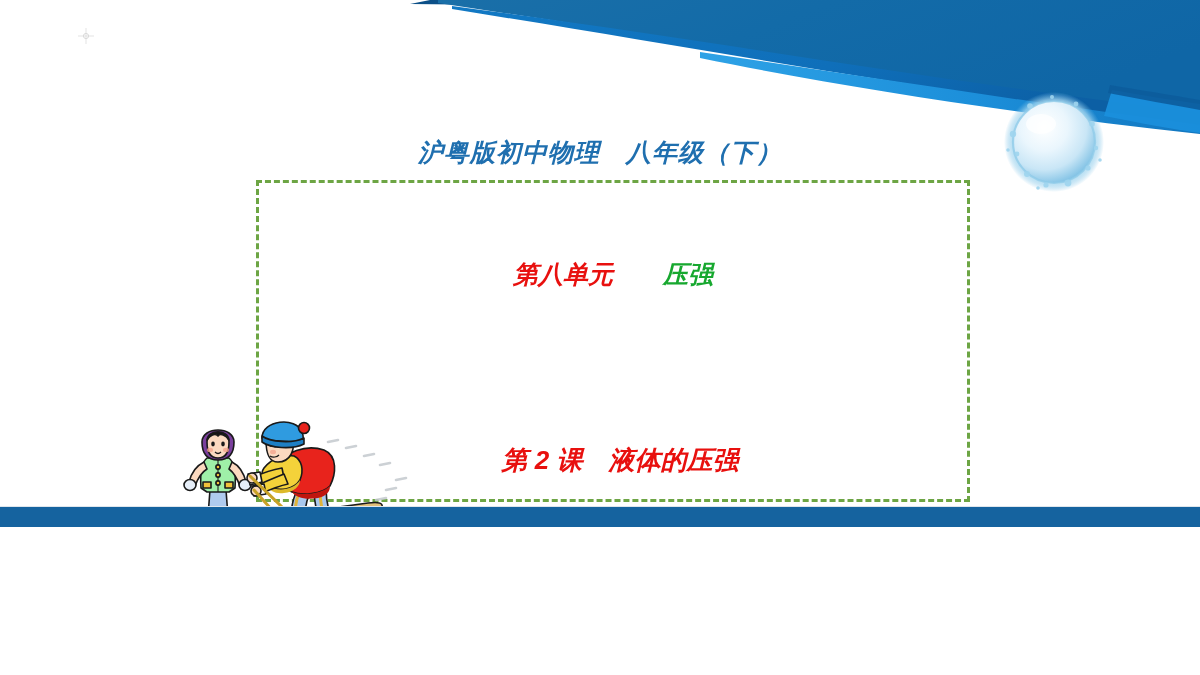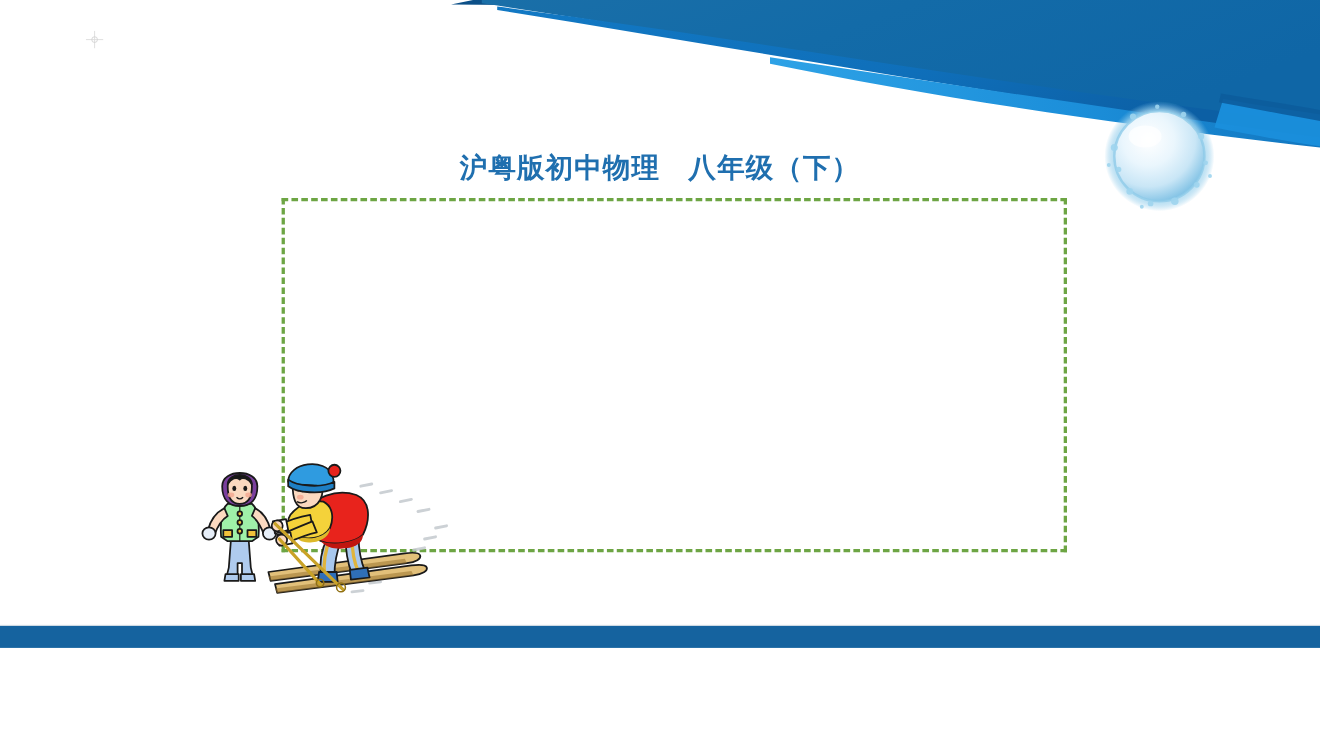--- a/index.html
+++ b/index.html
@@ -6,23 +6,24 @@
     margin: 0;
     padding: 0;
     background: #ffffff;
   }
   body {
     font-family: "Liberation Sans", "DejaVu Sans", sans-serif;
   }
   #slide {
     position: relative;
     width: 1200px;
-    height: 589px;
+    height: 527px;
     background: #ffffff;
     overflow: hidden;
+    font-style: italic;
   }
 
   
   .banner-layer {
     position: absolute;
     top: 0;
     left: 0;
     width: 1200px;
     height: 135px;
     pointer-events: none;
@@ -214,22 +215,24 @@
   <svg class="regmark" viewBox="0 0 16 16">
     <line x1="8" y1="0" x2="8" y2="16" stroke="#dcdcdc" stroke-width="0.8"></line>
     <line x1="0" y1="8" x2="16" y2="8" stroke="#dcdcdc" stroke-width="0.8"></line>
     <circle cx="8" cy="8" r="2.6" fill="none" stroke="#d2d2d2" stroke-width="0.8"></circle>
   </svg>
 
   <div class="course-title">沪粤版初中物理　八年级（下）</div>
 
   <div class="dashed-box"></div>
 
+  <div class="unit-line"><span class="unit-no">第八单元</span><span class="unit-sep">　　</span><span class="unit-topic">压强</span></div>
 
   <div class="lesson-block">
+    <span class="lesson-l1">第 2 课　液体的压强</span>
     
   </div>
 
   <svg class="skiers" viewBox="0 0 240 135">
 
     <g stroke="#c4c9ce" stroke-width="2.6" stroke-linecap="round" fill="none" opacity="0.85">
       <line x1="148" y1="30" x2="158" y2="28"></line>
       <line x1="166" y1="36" x2="176" y2="34"></line>
       <line x1="184" y1="44" x2="194" y2="42"></line>
       <line x1="200" y1="53" x2="210" y2="51"></line>

